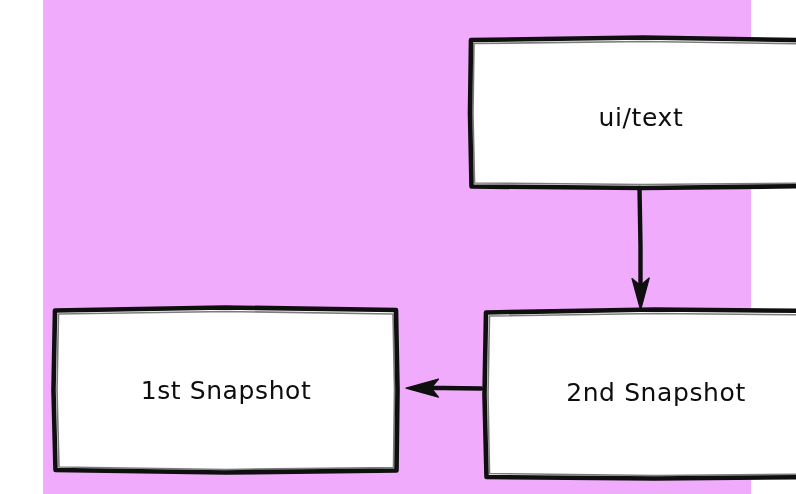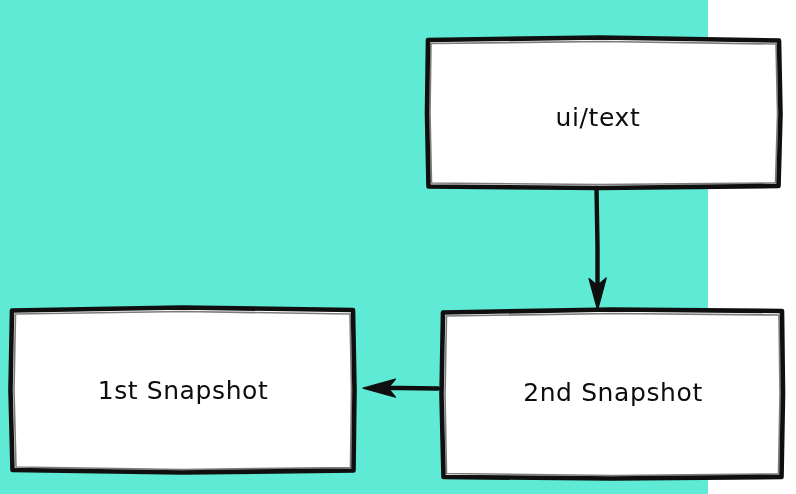--- a/index.html
+++ b/index.html
@@ -10,21 +10,22 @@
   body {
     width: 796px;
     height: 494px;
     overflow: hidden;
     font-family: "DejaVu Sans", sans-serif;
   }
   #canvas-root {
     position: relative;
     width: 708px;
     height: 494px;
-    background: #5eead4;
+    background: #f0abfc;
+    margin-left: 43px;
   }
   #diagram-svg {
     position: absolute;
     left: 0;
     top: 0;
     width: 796px;
     height: 494px;
     display: block;
   }
   .node-label {

